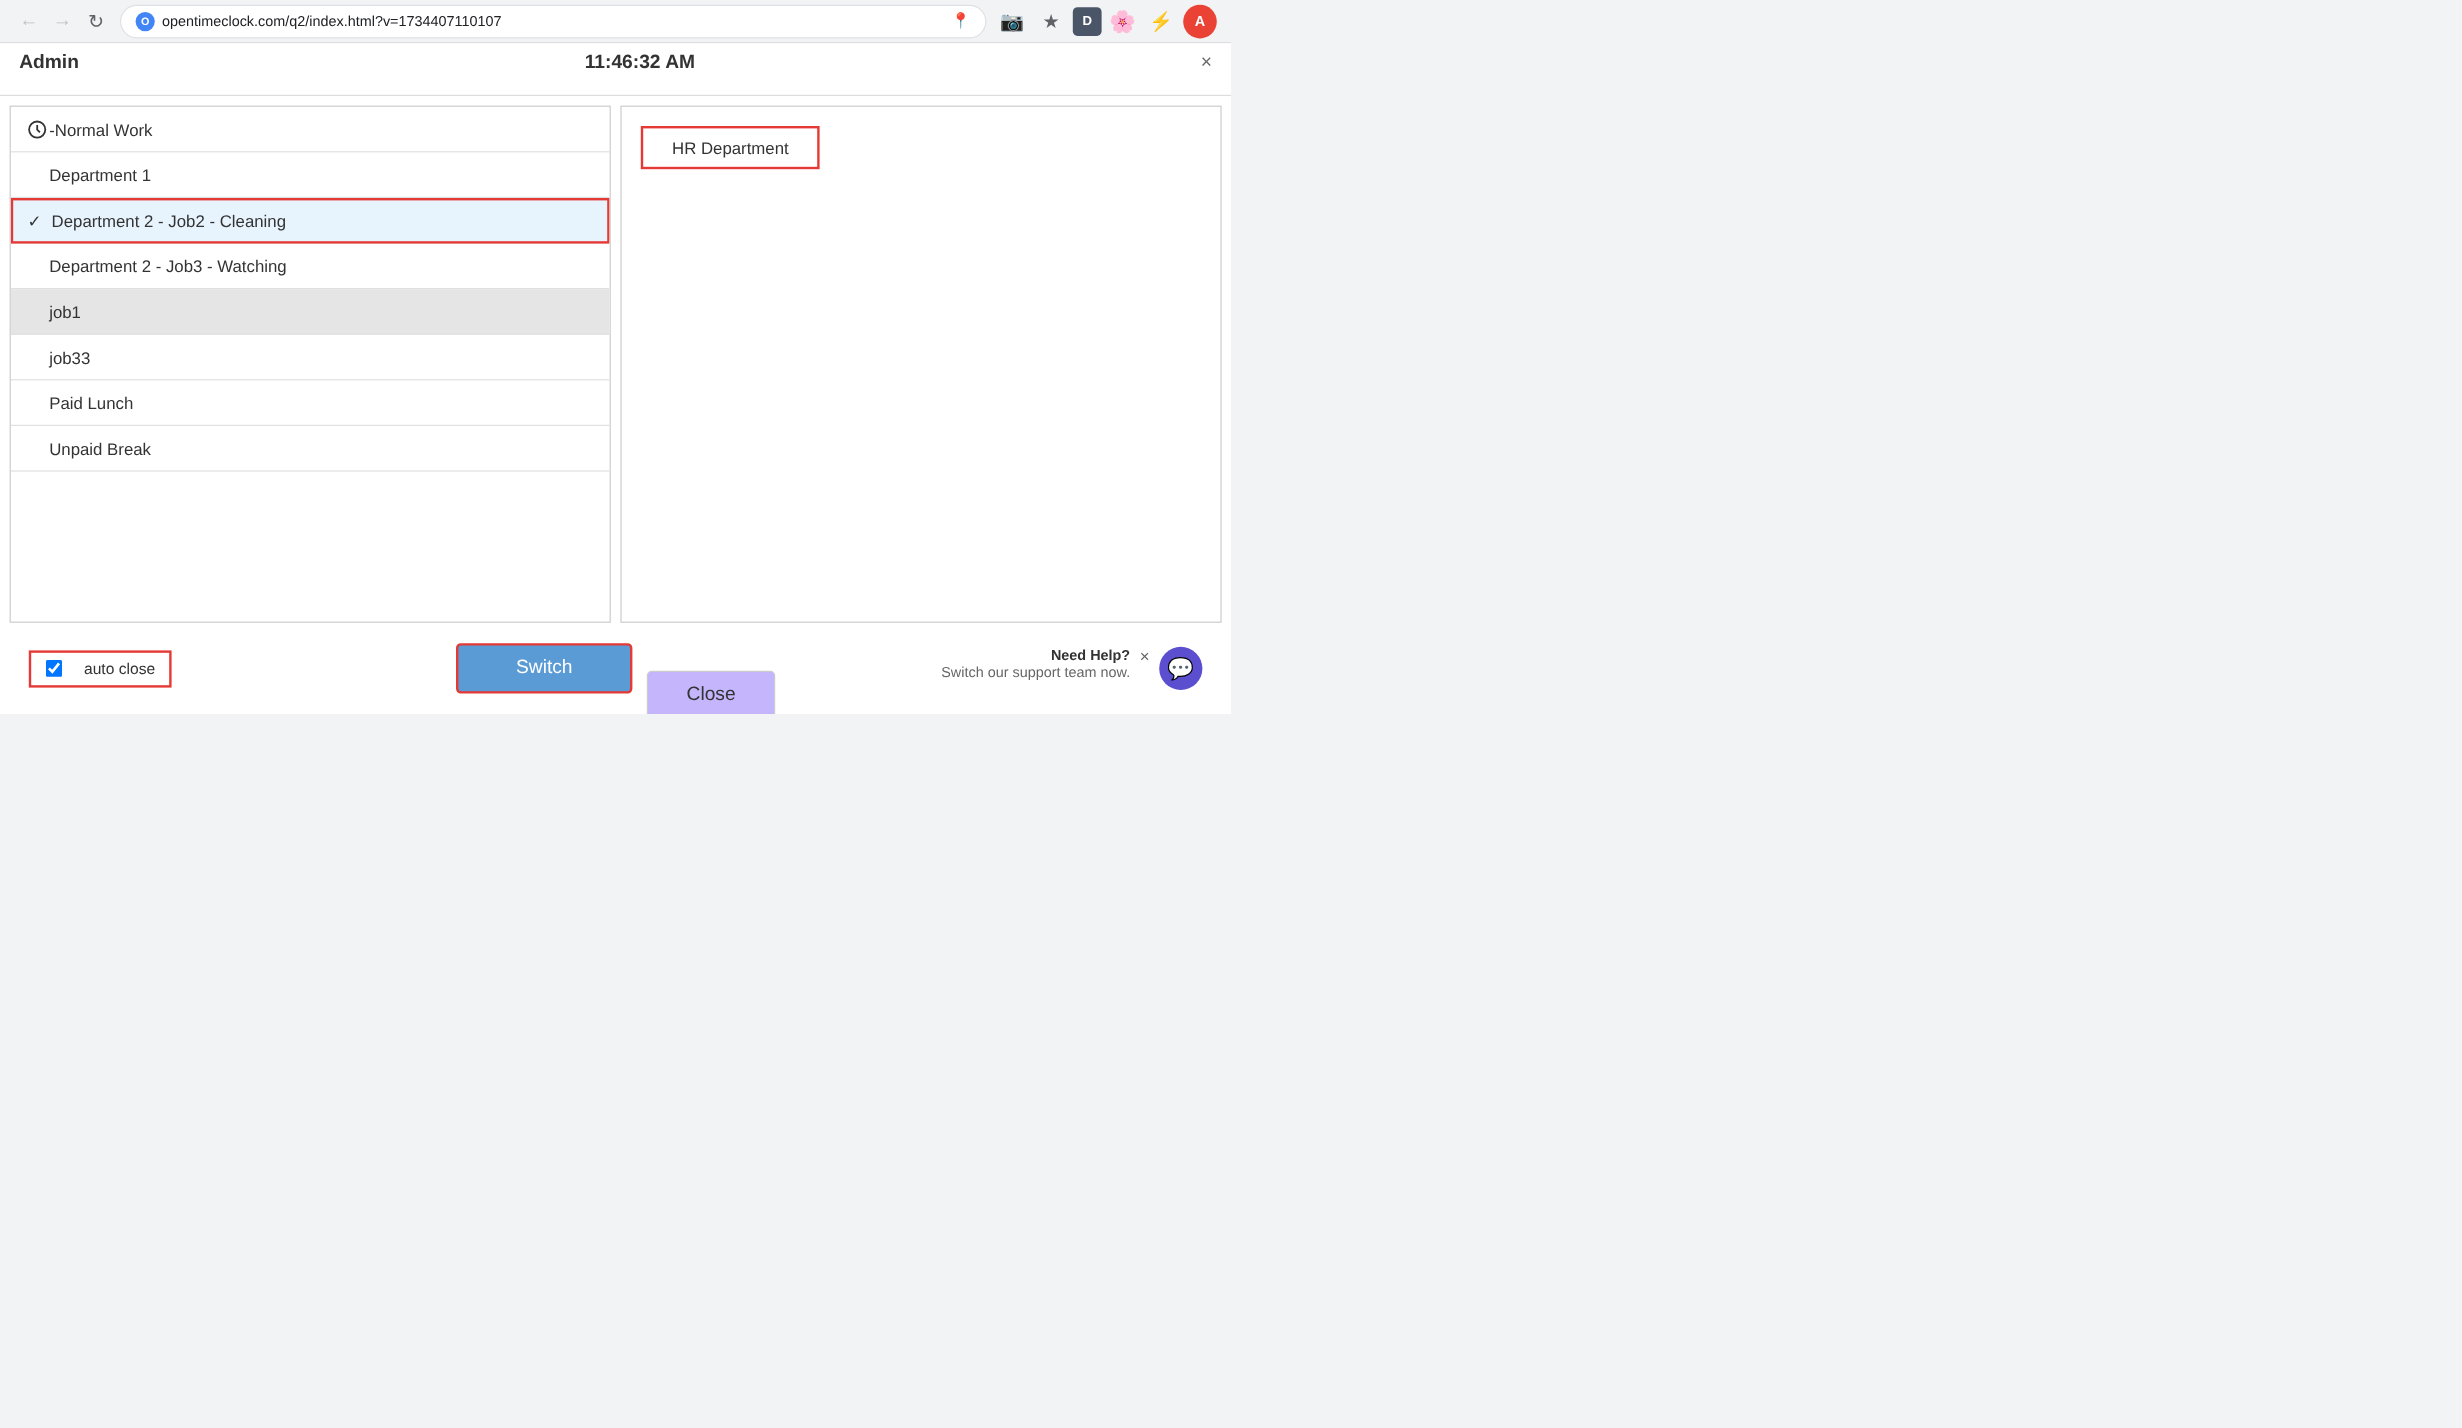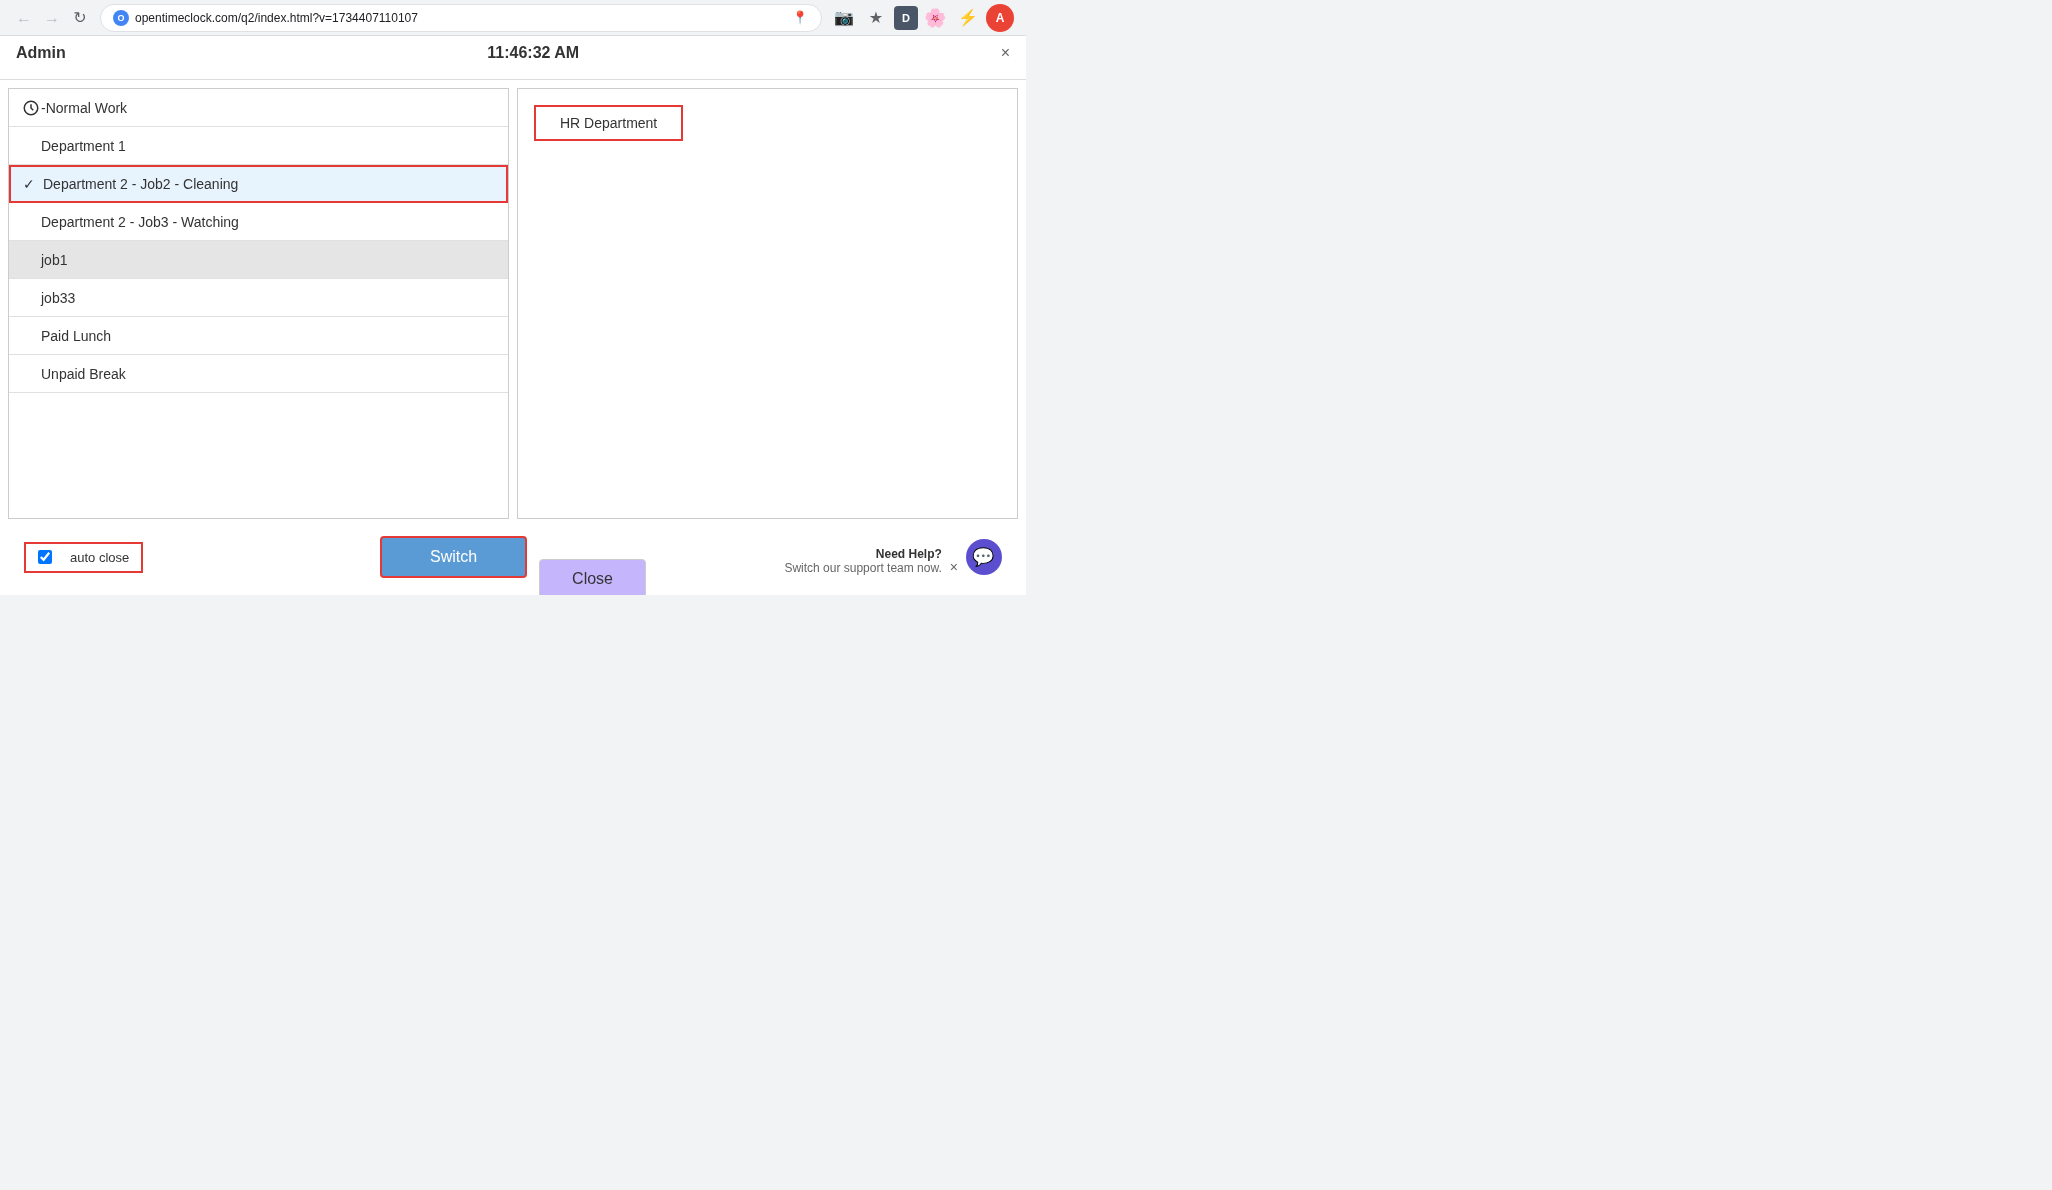--- a/index.html
+++ b/index.html
@@ -303,21 +303,21 @@
       cursor: pointer;
       border-radius: 4px;
       margin-top: 44px;
     }
 
     
     .help-widget {
       position: absolute;
       right: 16px;
       display: flex;
-      align-items: flex-end;
+      align-items: flex-start;
       gap: 8px;
       font-size: 12px;
     }
 
     .help-text {
       text-align: right;
     }
 
     .help-title {
       font-weight: bold;

